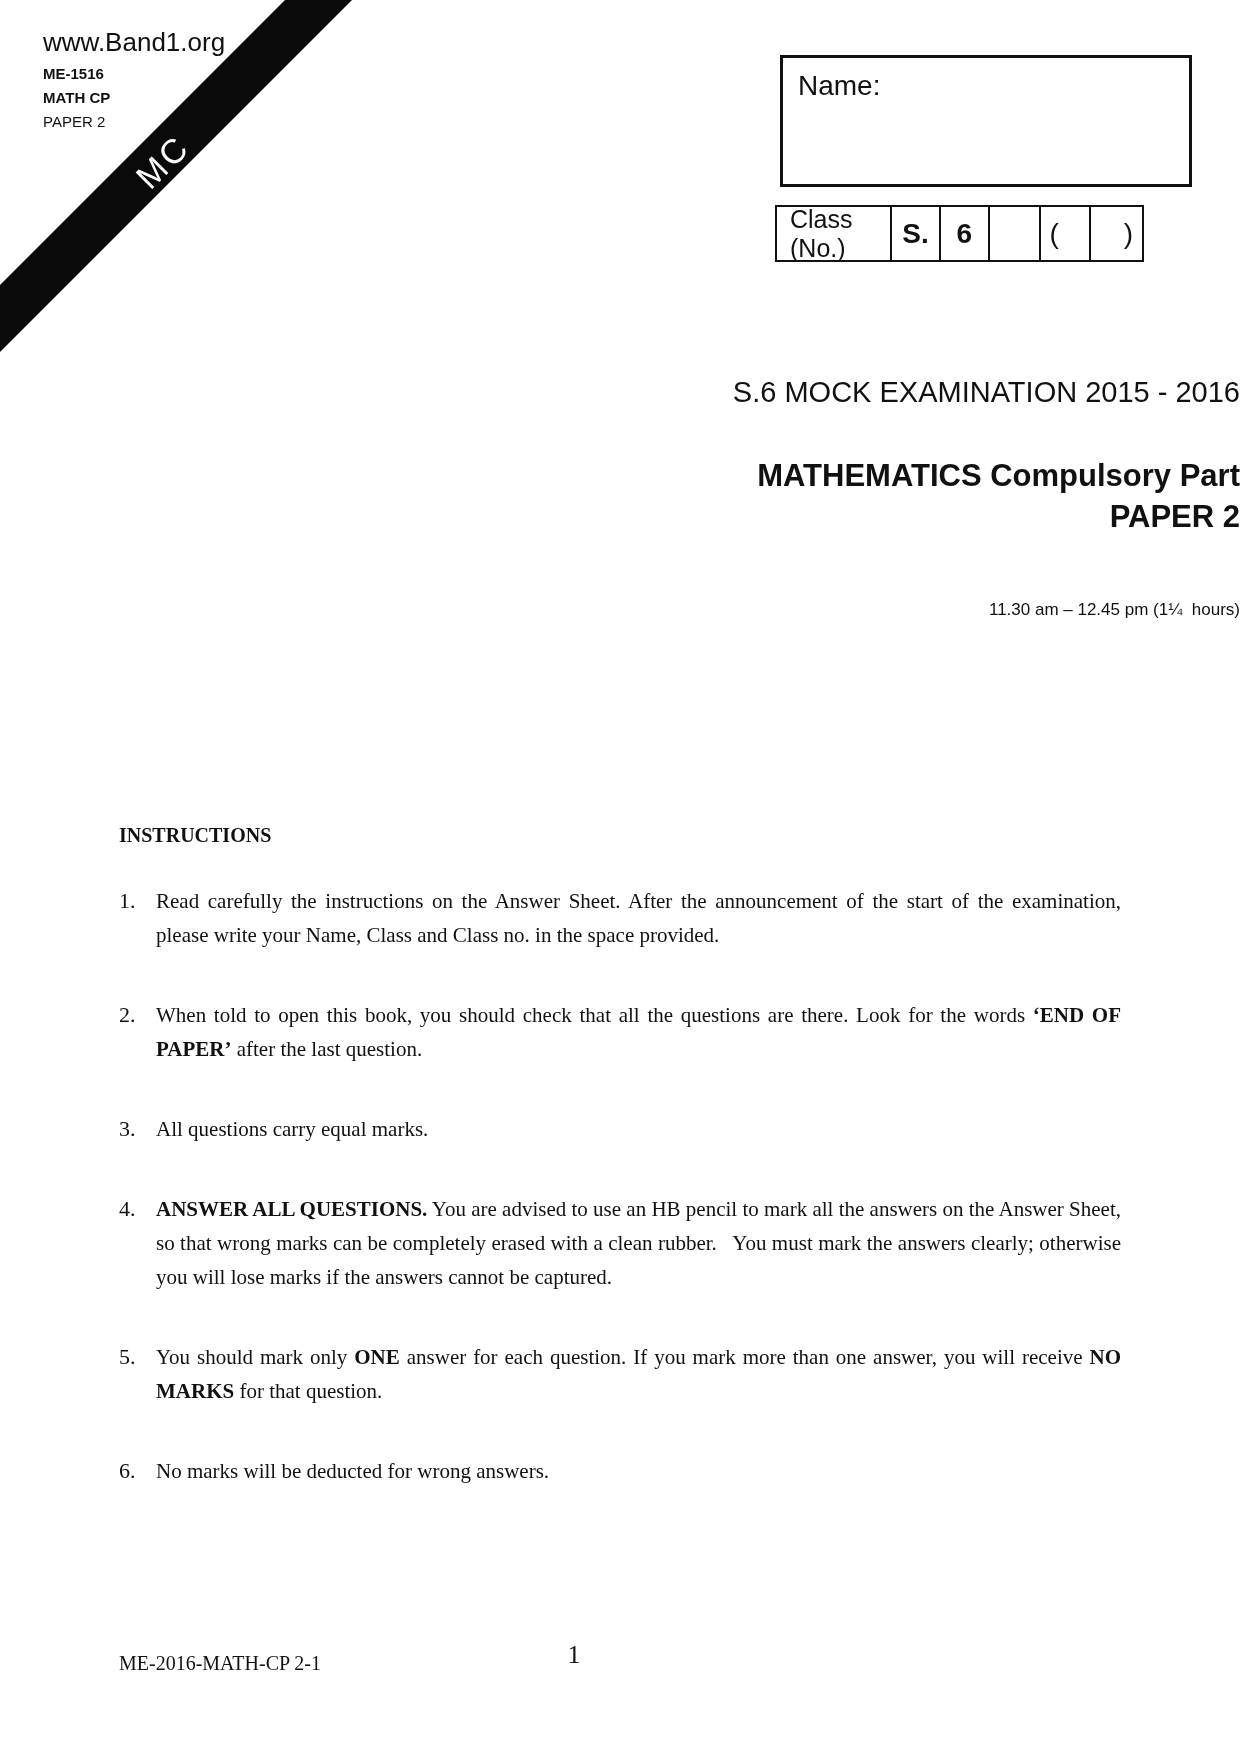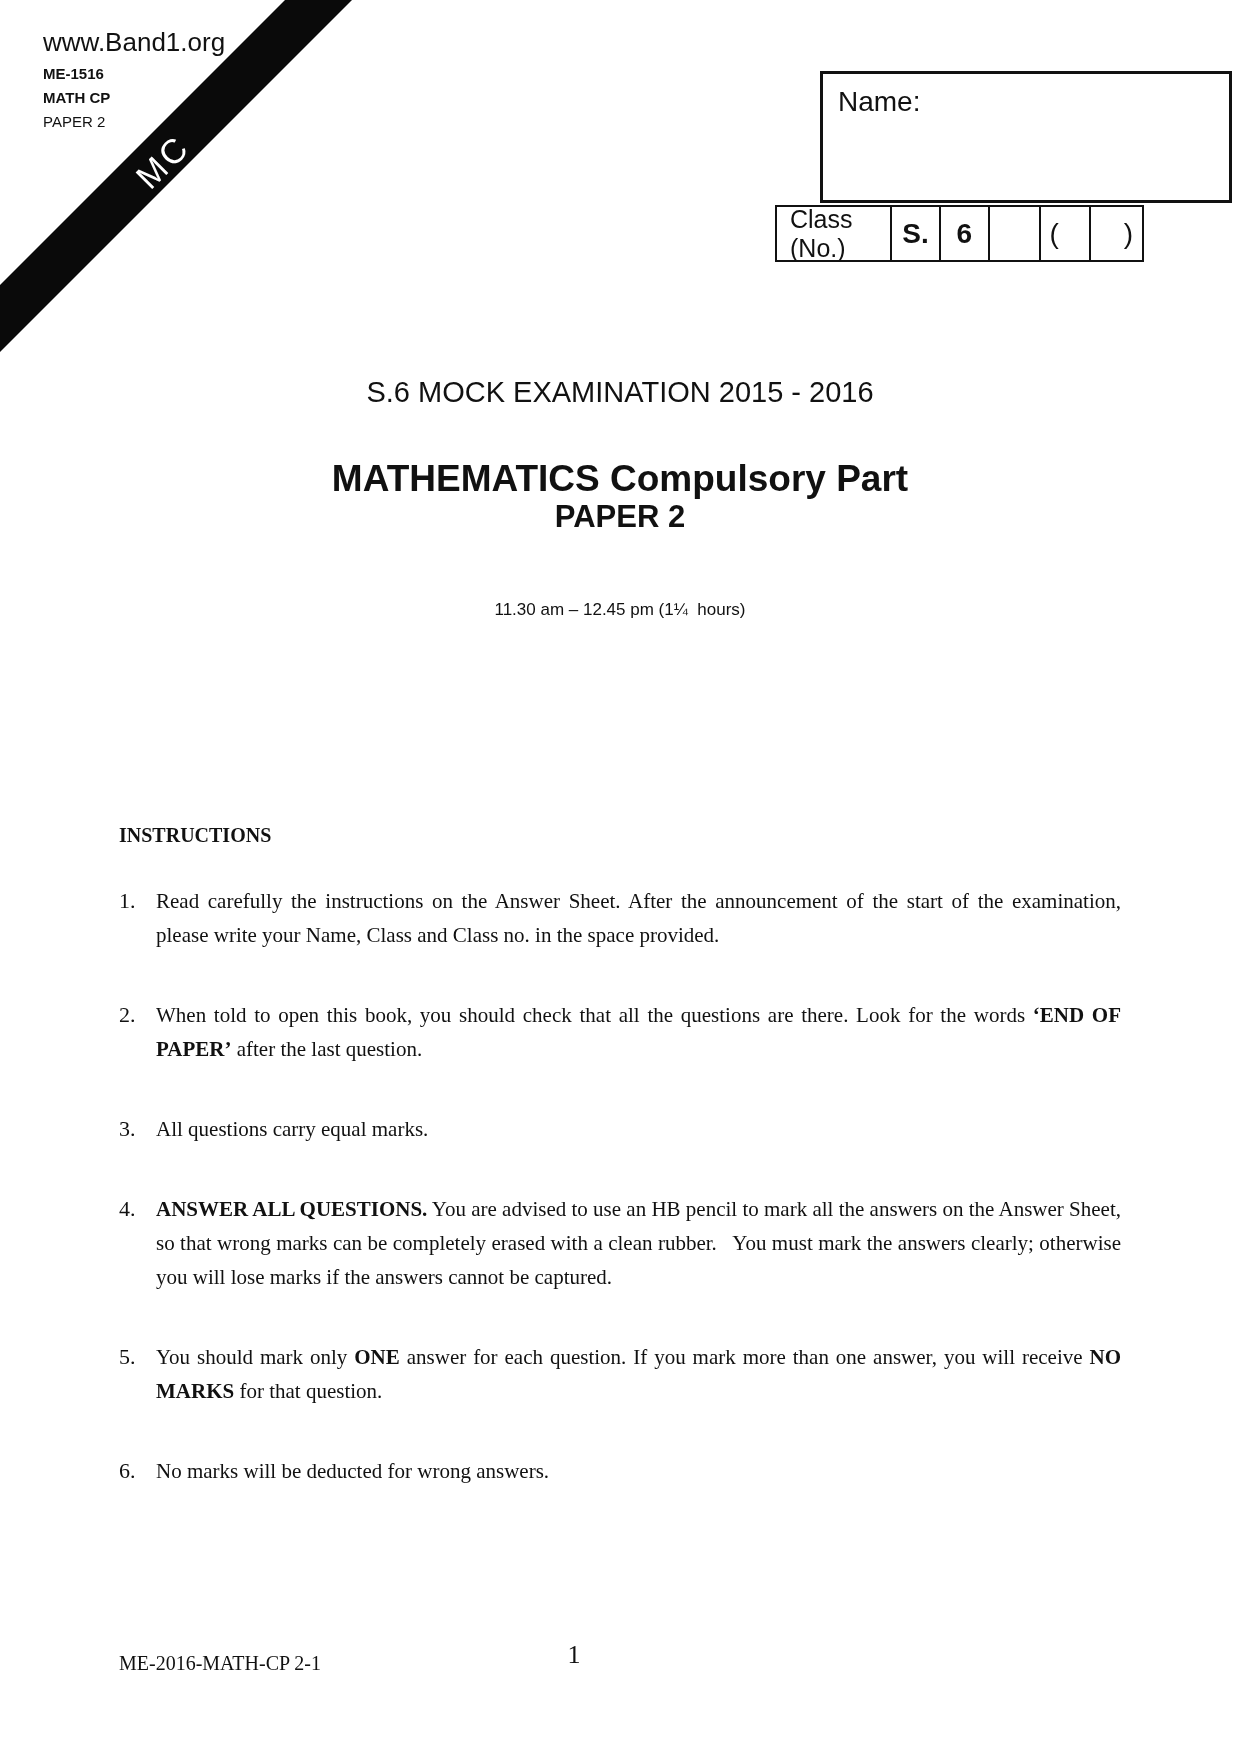--- a/index.html
+++ b/index.html
@@ -17,45 +17,45 @@
     transform:translate(-50%,-50%) rotate(-45deg);
     color:#fff; font-size:34px; letter-spacing:3px; font-weight:400;
   }
   
   .corner { position:absolute; left:43px; top:26px; }
   .corner .site { font-size:26px; line-height:32px; margin-bottom:4px; font-weight:400; }
   .corner .ln  { font-size:15px; line-height:24px; font-weight:bold; }
   .corner .ln.reg { font-weight:400; }
   
   .name-box {
-    position:absolute; left:820px; top:55px; width:412px; height:132px;
+    position:absolute; left:780px; top:55px; width:412px; height:132px;
     border:3px solid var(--ink); box-sizing:border-box;
-    padding:12px 0 0 15px; font-size:28px;margin-top:16px;
+    padding:12px 0 0 15px; font-size:28px;
   }
   
   .class-row {
     position:absolute; left:775px; top:205px; width:369px; height:57px;
     border:2px solid var(--ink); box-sizing:border-box; display:flex;
   }
   .cc {
     border-right:2px solid var(--ink); box-sizing:border-box;
     display:flex; align-items:center; justify-content:center;
     font-size:28px; height:100%;
   }
   .cc:last-child { border-right:none; }
   .cc.lbl { width:129px; justify-content:flex-start; padding-left:13px; font-size:25px; }
   .cc.w1 { width:56px; } .cc.w2 { width:55px; } .cc.w3 { width:58px; }
   .cc.w4 { width:56px; } .cc.w5 { width:57px; }
   .cc.bold-cell { font-weight:bold; }
   .cc.paren-l { justify-content:flex-start; padding-left:9px; }
   .cc.paren-r { justify-content:flex-end; padding-right:9px; }
   
-  .tline { position:absolute; left:0; width:1240px; text-align:center; white-space:pre; }
+  .tline { position:absolute; left:0; width:1240px; text-align:right; white-space:pre; }
   .t1 { top:376px; font-size:29px; }
-  .t2 { top:458px; font-size:37px; font-weight:bold; }
+  .t2 { top:458px; font-size:31px; font-weight:bold; }
   .t3 { top:499px; font-size:31px; font-weight:bold; }
   .t4 { top:600px; font-size:17px; }
   
   .ins-head {
     position:absolute; left:119px; top:824px;
     font-family:"Liberation Serif", serif; font-weight:bold; font-size:20px;
   }
   .ins-list {
     position:absolute; left:119px; top:884px; width:1002px;
     font-family:"Liberation Serif", serif; font-size:21px;

